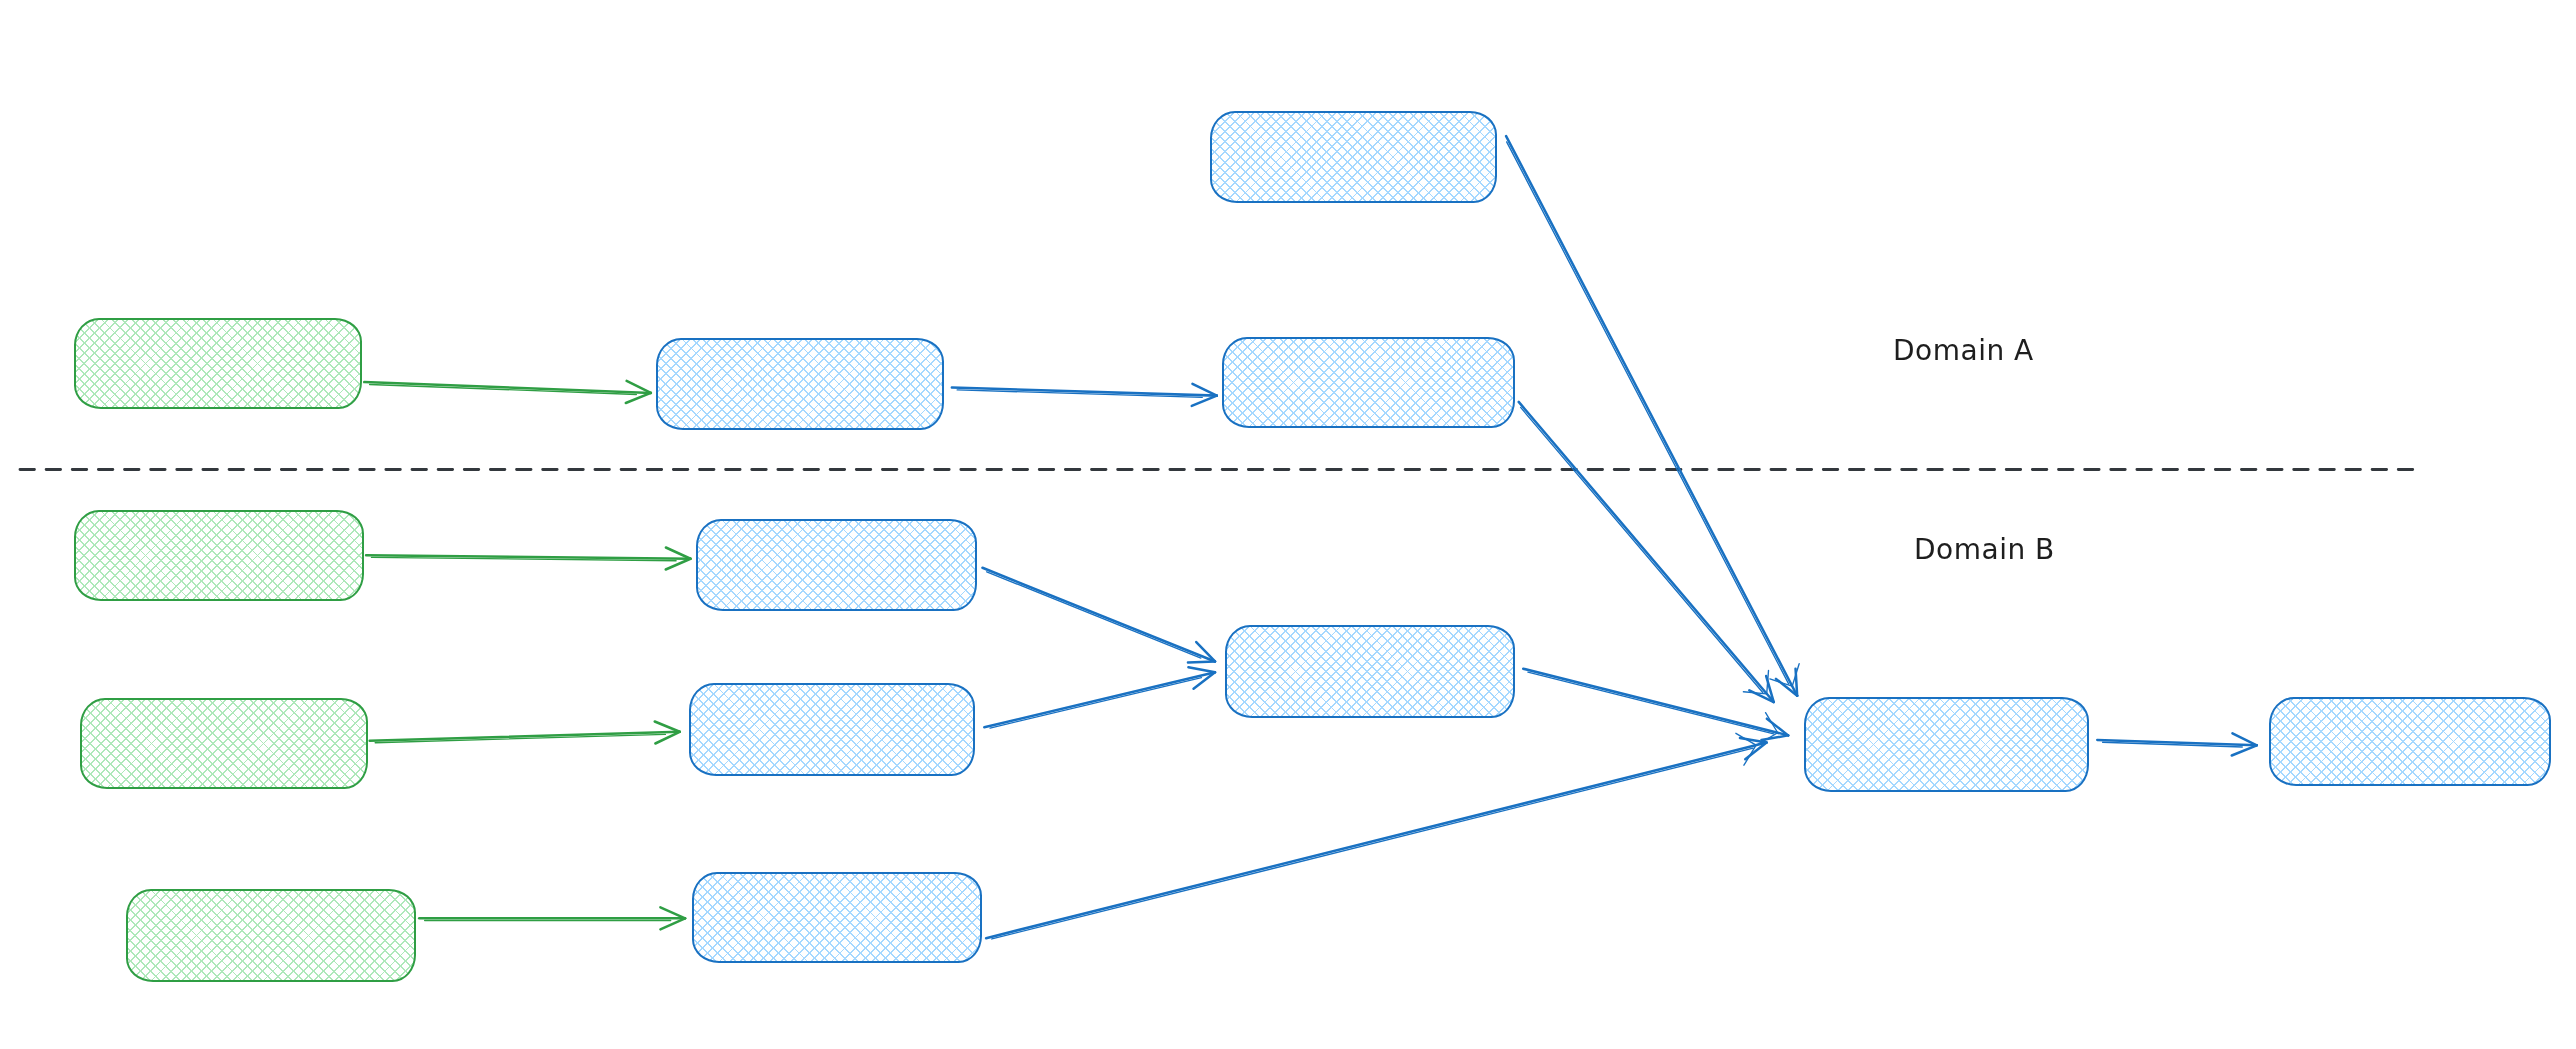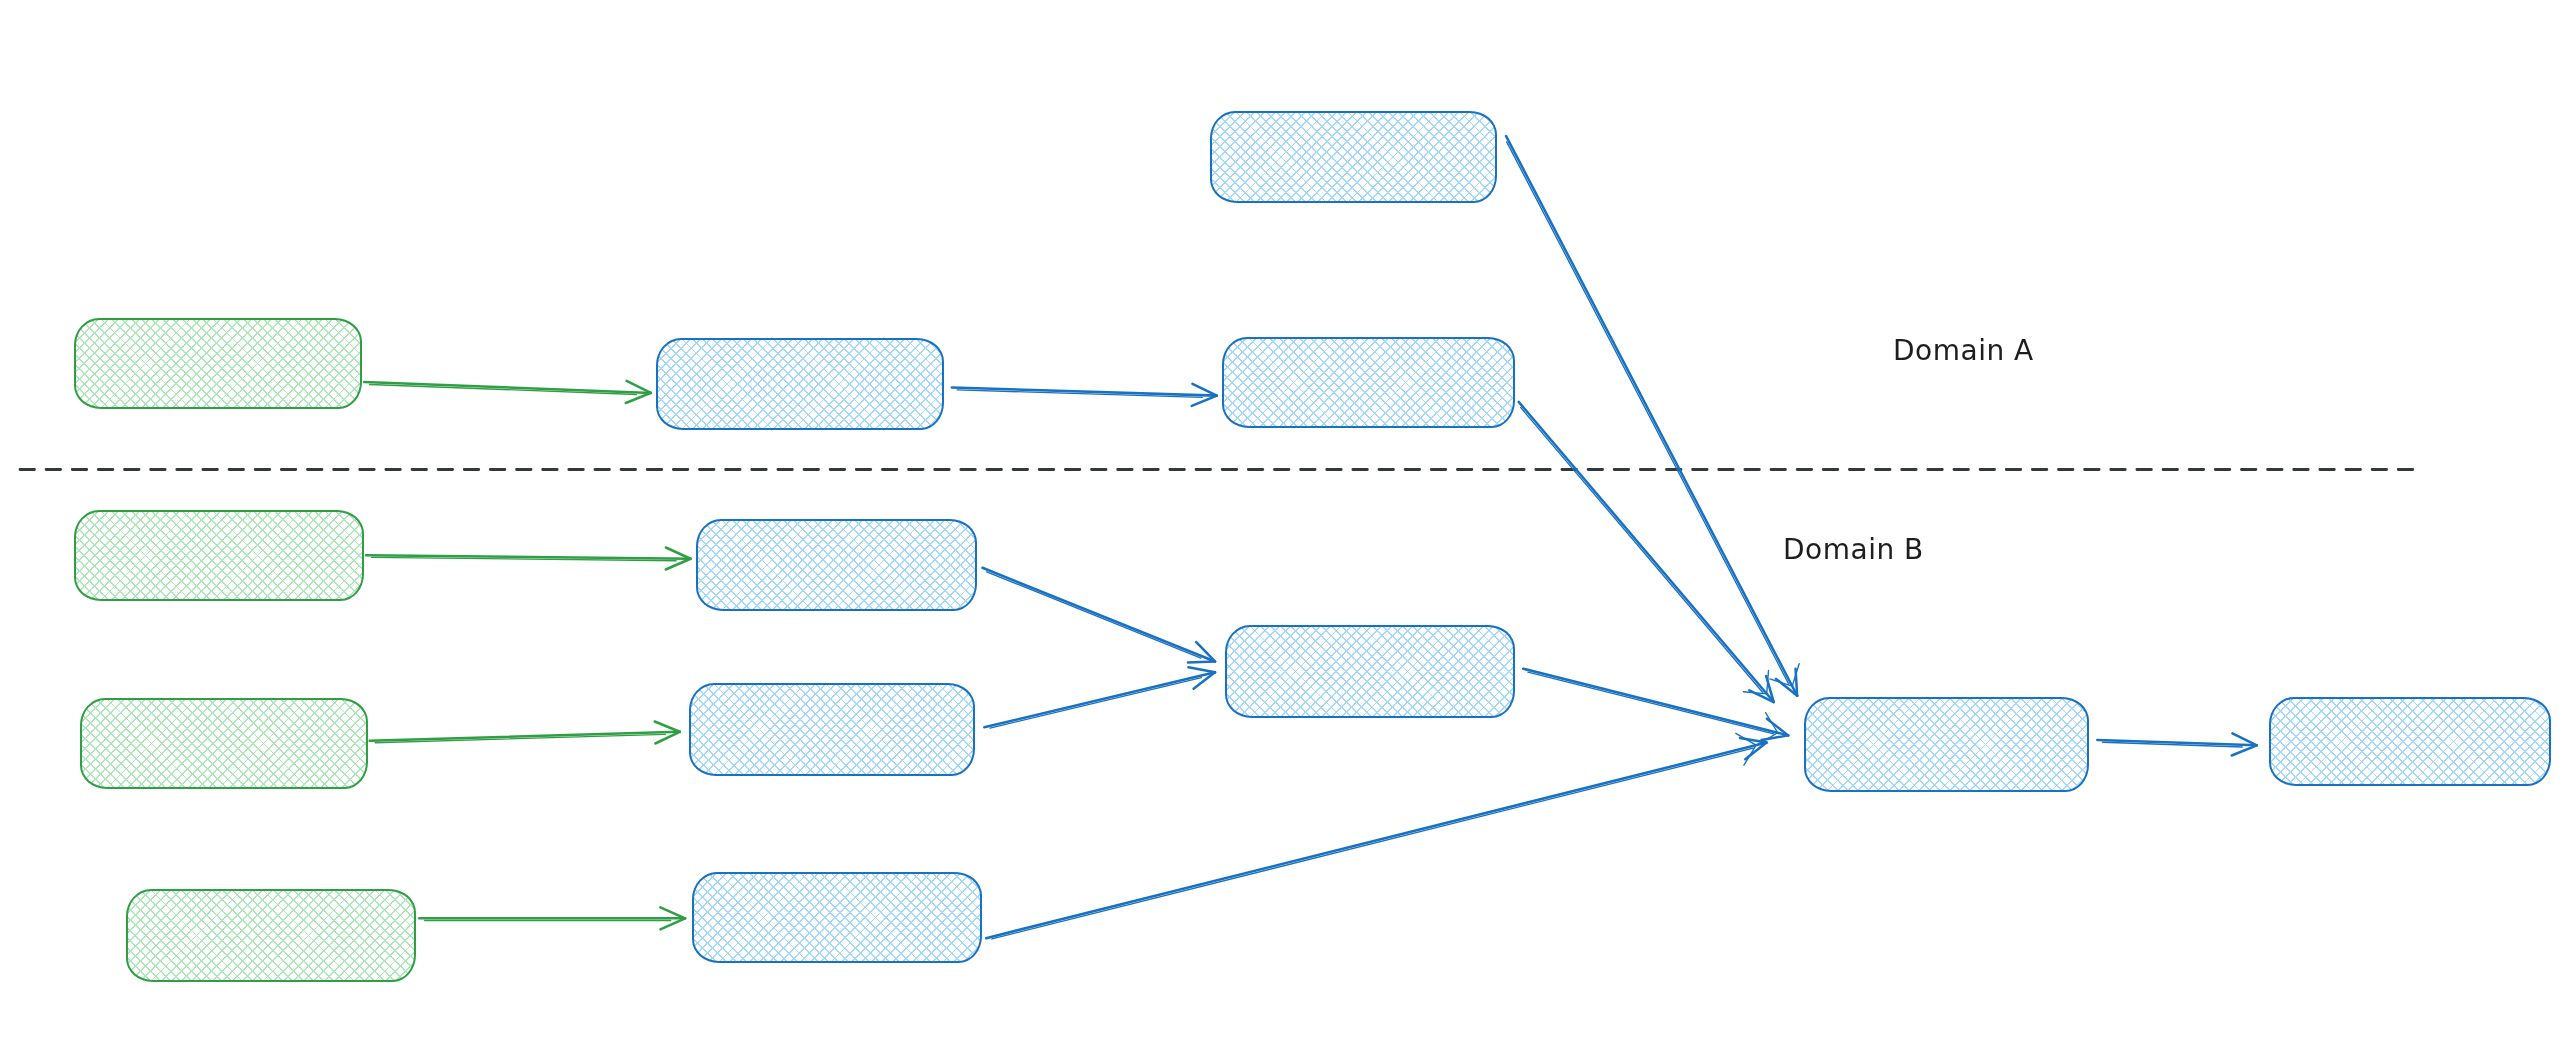--- a/index.html
+++ b/index.html
@@ -47,21 +47,21 @@
       repeating-linear-gradient(135deg, var(--blue-hatch, #a5d8ff) 0, var(--blue-hatch, #a5d8ff) 1.4px, transparent 1.4px, transparent 7.2px);
   }
   .domain-label {
     position: absolute;
     color: var(--label-text, #1e1e1e);
     font-size: 28px;
     letter-spacing: 0.5px;
     white-space: nowrap;
   }
   .label-a { left: 1893px; top: 334px; }
-  .label-b { left: 1783px; top: 533px; }
+  .label-b { left: 1914px; top: 533px; }
 </style>
 </head>
 <body>
 
 <div class="canvas">
   <svg class="edges" width="2576" height="1049" viewBox="0 0 2858 1164" xmlns="http://www.w3.org/2000/svg">
     <path class="divider" d="M 22 521 L 2678 521"></path>
   <g class="edge-green">
         <path d="M 404.0 424.0 L 722.0 436.0" class="stroke"></path>
         <path d="M 409.9 426.6 L 705.9 437.8" class="thin"></path>

